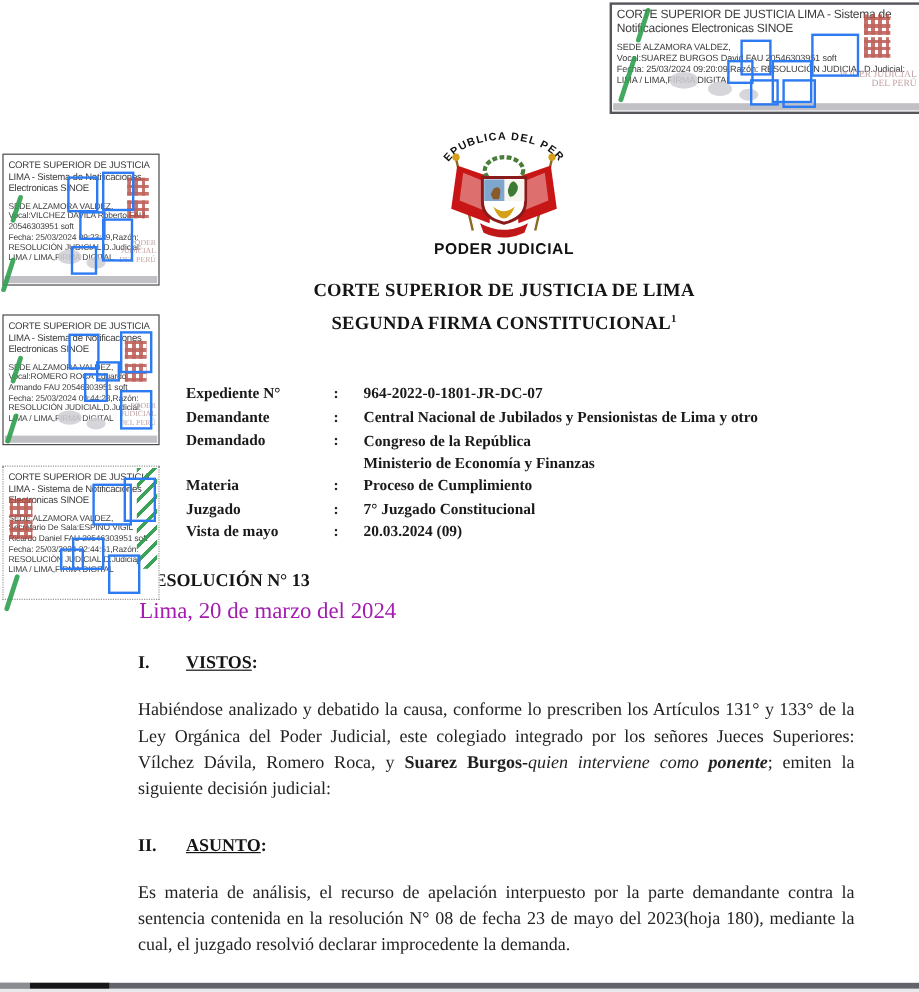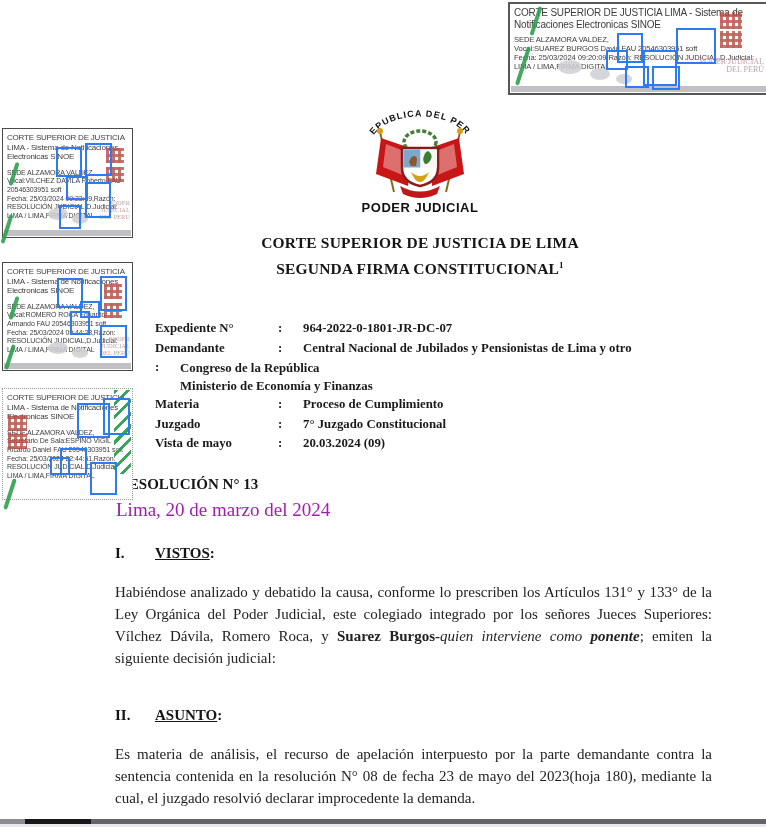--- a/index.html
+++ b/index.html
@@ -35,21 +35,21 @@
   
   .res-title { position:absolute; left:118px; top:476px; font-weight:bold; font-size:15px; color:#151515; }
   .res-date  { position:absolute; left:116px; top:499px; font-size:19px; color:#a21caf; }
 
   
   .docbody { position:absolute; left:115px; top:542px; width:597px; font-size:15px; line-height:22px; color:#222; }
   .sec-heading { display:flex; font-weight:bold; color:#151515; }
   .sec-heading .numeral { width:40px; }
   .sec-heading .sec-title { text-decoration:underline;text-align:center; }
   .para { text-align:justify; margin-top:17px; }
-  .sec-2 { margin-top:35px; }
+  .sec-2 { margin-top:25px; }
   .b { font-weight:bold; }
   .i { font-style:italic; }
 
   
   .stamp {
     position:absolute; background:#ffffff; color:#3c3c3c; z-index:5;
     font-family:"Liberation Sans","DejaVu Sans",sans-serif;
   }
   .stamp-left { width:131px; border:1px solid #4a4a4a; padding:4px 3px 10px 4px; }
   .stamp-left .s-head { font-size:8px; line-height:9.6px; letter-spacing:-0.2px; }
@@ -135,20 +135,21 @@
       <span class="clabel">Expediente N°</span>
       <span class="csep">:</span>
       <span class="cval">964-2022-0-1801-JR-DC-07</span>
     </div>
     <div class="crow">
       <span class="clabel">Demandante</span>
       <span class="csep">:</span>
       <span class="cval">Central Nacional de Jubilados y Pensionistas de Lima y otro</span>
     </div>
     <div class="crow">
+      <span class="clabel">Demandado</span>
       <span class="csep">:</span>
       <span class="cval" style="line-height:18px; padding-top:1px;">
         <span class="v2">Congreso de la República</span>
         <span class="v2">Ministerio de Economía y Finanzas</span>
       </span>
     </div>
     <div class="crow">
       <span class="clabel">Materia</span>
       <span class="csep">:</span>
       <span class="cval">Proceso de Cumplimiento</span>

